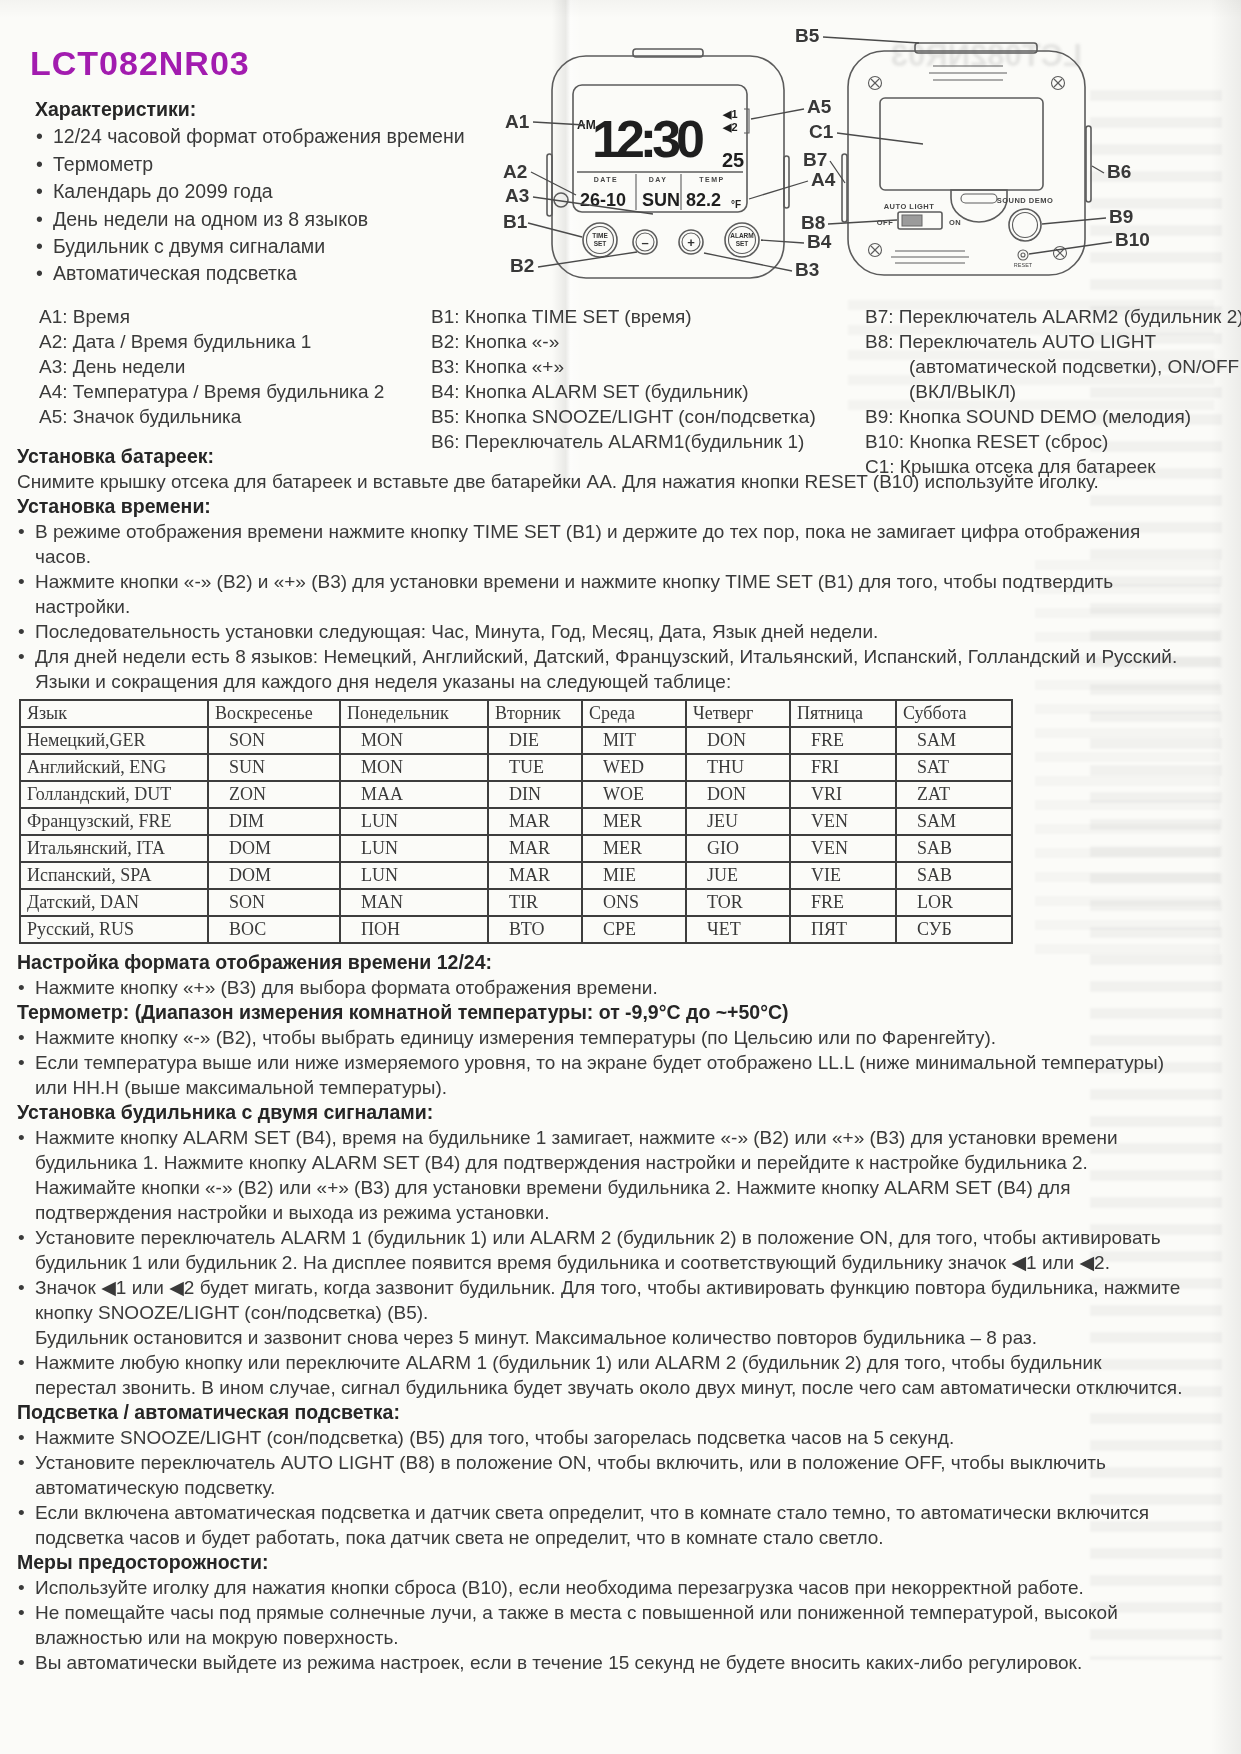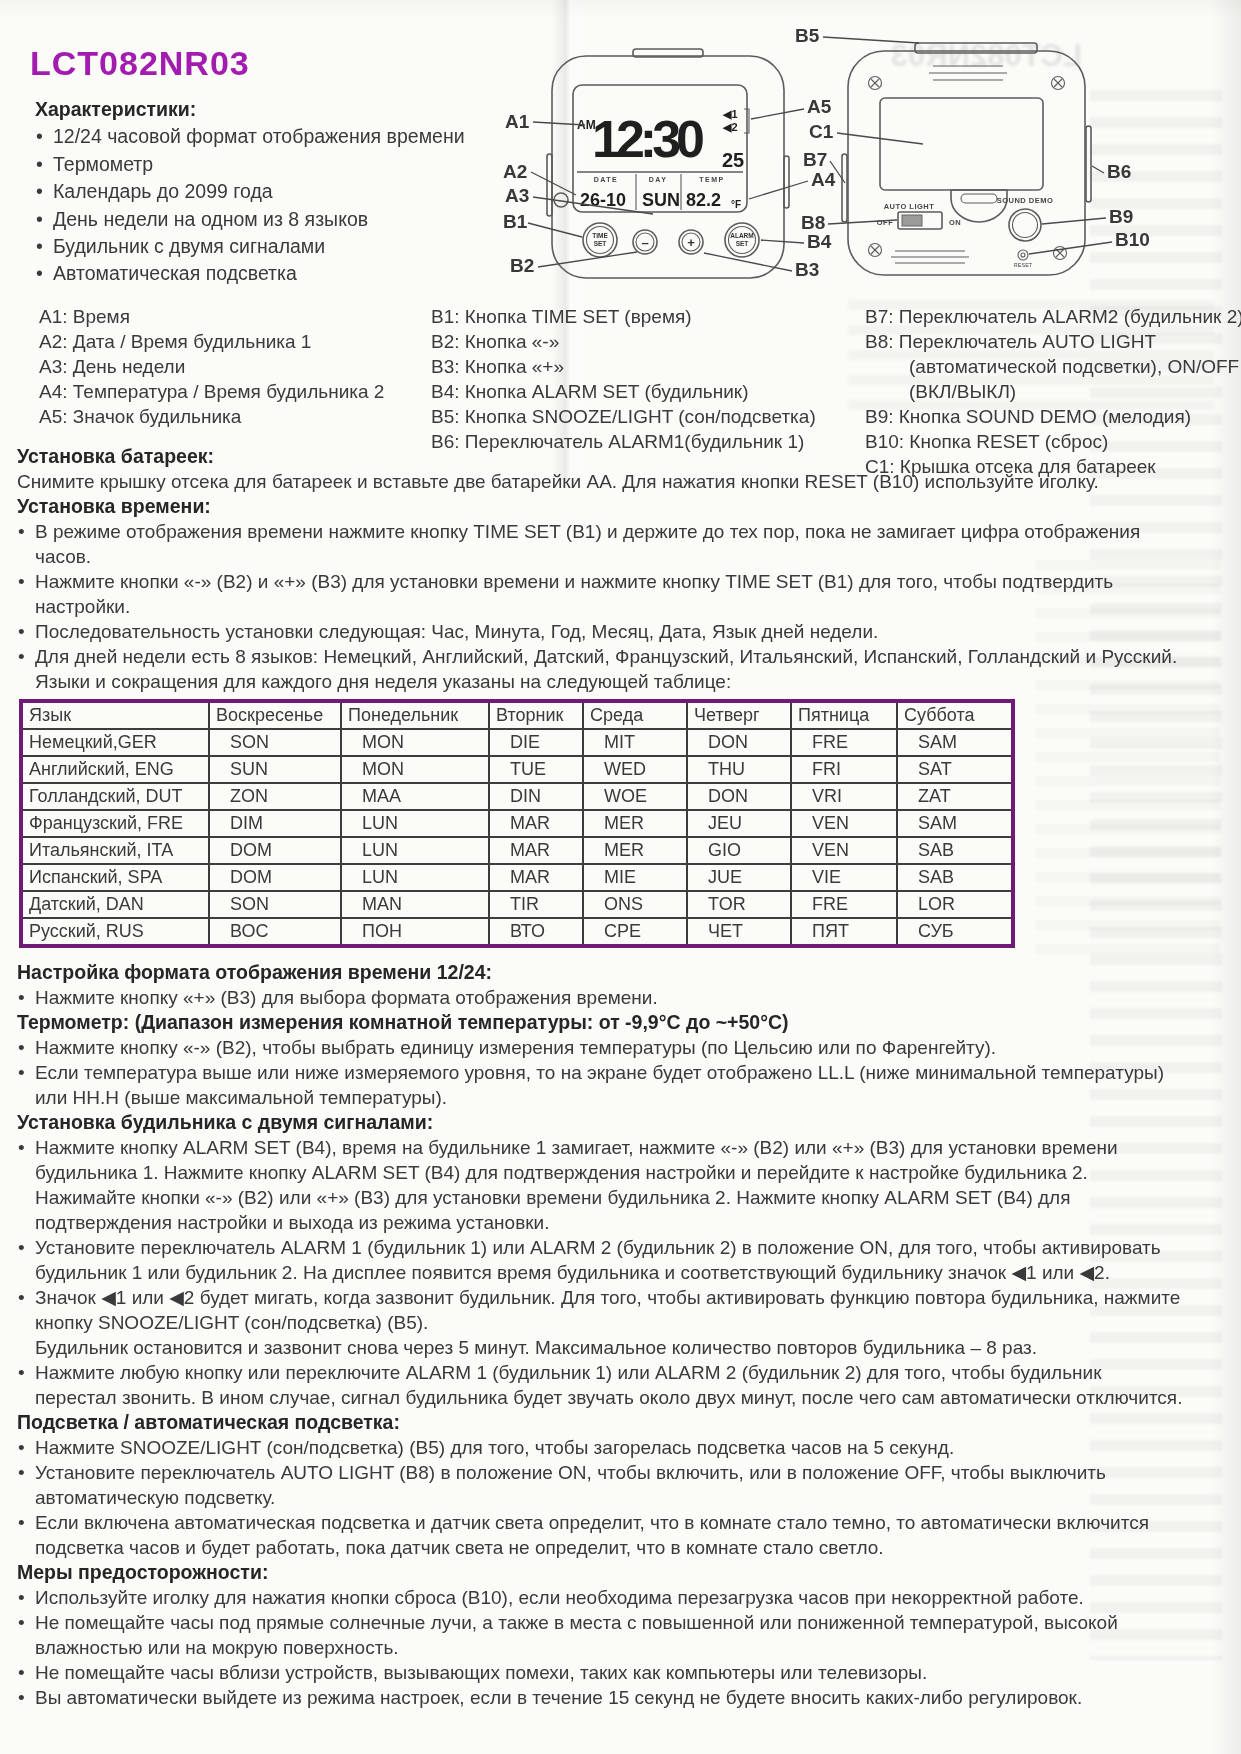--- a/index.html
+++ b/index.html
@@ -43,21 +43,21 @@
   .cl{stroke:#4a4a4a;stroke-width:1.3;fill:none;}
   
   .legend{position:absolute;left:27px;top:292px;display:flex;font-size:19px;line-height:25px;z-index:1;}
   .legend ul{list-style:none;margin:12px;padding:0;}
   .legend li{padding-left:44px;text-indent:-44px;}
   .lcol1{width:368px;} .lcol2{width:410px;} .lcol3{width:392px;}
   
   .content{position:absolute;left:17px;top:444px;width:1168px;font-size:19px;line-height:25px;z-index:1;}
   .content p{margin:0;}
   
-  table.days{border-collapse:collapse;table-layout:fixed;width:994px;margin:5px 0 12px 2px;border:4px solid #701a75;}
+  table.days{border-collapse:collapse;table-layout:fixed;width:994px;margin:5px 0 6px 2px;border:1px solid #701a75;font-family:Liberation Serif, serif;}
   .days th,.days td{border:2px solid #3d3d3d;font-weight:normal;font-size:18px;padding:0 6px;height:24px;
         text-align:left;white-space:nowrap;overflow:hidden;}
   .days td:not(:first-child){padding-left:20px;}
 </style>
 </head>
 <body>
 
 <div class="page">
 
   <div class="bleed-title">LCT082NR03</div>
@@ -414,19 +414,18 @@
           <li>Если включена автоматическая подсветка и датчик света определит, что в комнате стало темно, то автоматически включится подсветка часов и будет работать, пока датчик света не определит, что в комнате стало светло.</li>
         </ul>
     </div>
 
     <div class="sec">
       <div class="h">Меры предосторожности:</div>
       <ul class="blist">
 
       <li>Используйте иголку для нажатия кнопки сброса (B10), если необходима перезагрузка часов при некорректной работе.</li>
           <li>Не помещайте часы под прямые солнечные лучи, а также в места с повышенной или пониженной температурой, высокой влажностью или на мокрую поверхность.</li>
-          <li>Не помещайте часы вблизи устройств, вызывающих помехи, таких как компьютеры или телевизоры.</li>
           <li>Вы автоматически выйдете из режима настроек, если в течение 15 секунд не будете вносить каких-либо регулировок.</li>
         </ul>
     </div>
 
   </div>
 </div>
 
 </body></html>

